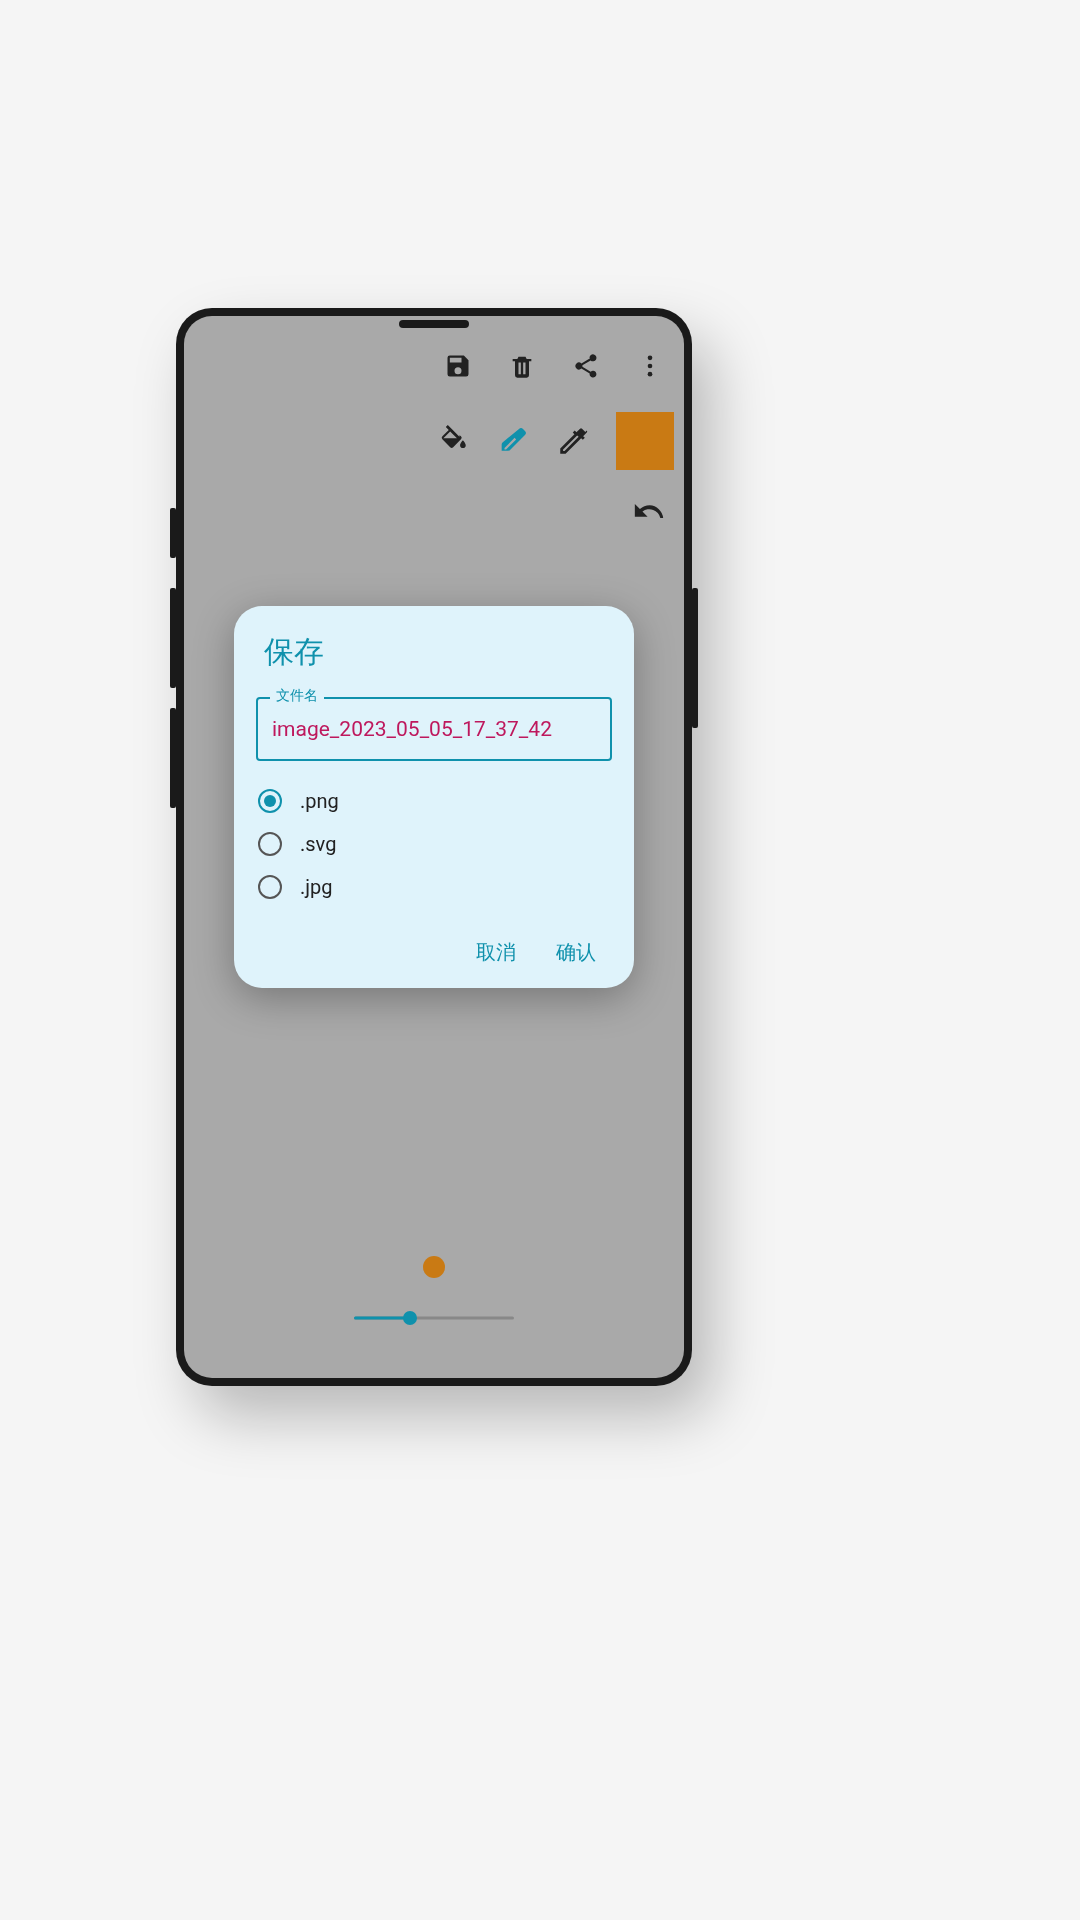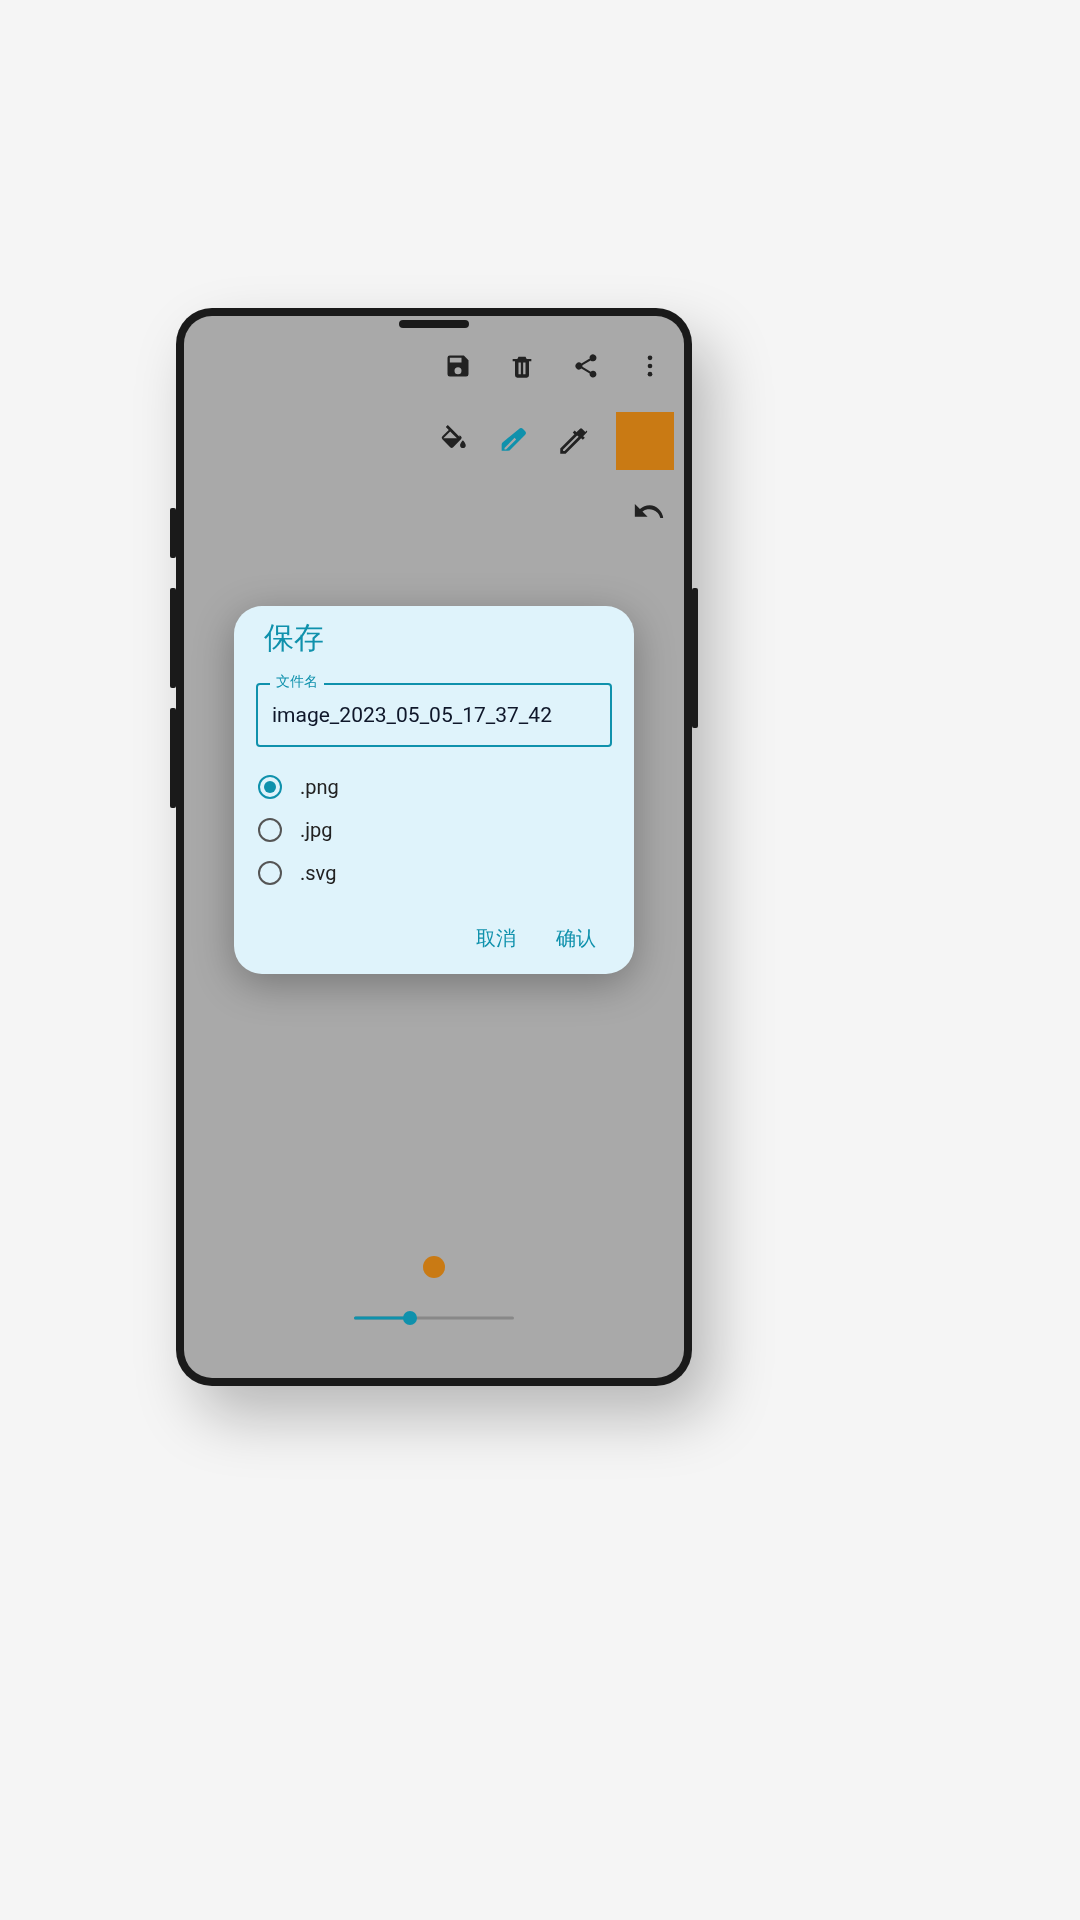--- a/index.html
+++ b/index.html
@@ -104,21 +104,21 @@
 
   
   .dialog {
     position: absolute;
     left: 50%;
     top: 290px;
     transform: translateX(-50%);
     width: 400px;
     background: #dff3fb;
     border-radius: 28px;
-    padding: 12px 22px 22px 22px;
+    padding: 26px 22px 22px 22px;
     box-shadow: 0 10px 40px rgba(0,0,0,0.3);
   }
   .dialog-title {
     color: #0f91ac;
     font-size: 30px;
     font-weight: 400;
     margin-bottom: 24px;
     padding-left: 8px;
   }
   .text-field-wrap {
@@ -134,21 +134,21 @@
     font-size: 14px;
     color: #0f91ac;
   }
   .text-field {
     width: 100%;
     border: 2px solid #0f91ac;
     border-radius: 4px;
     background: transparent;
     padding: 18px 14px;
     font-size: 21px;
-    color: #0f172a;
+    color: #be185d;
     outline: none;
     font-family: inherit;
   }
   .radio-list {
     display: flex;
     flex-direction: column;
     gap: 3px;
     margin-top: 8px;
     margin-bottom: 22px;
   }
@@ -325,25 +325,25 @@
 
       <div class="radio-list">
         <div class="radio-item">
           <span class="radio-circle selected">
               <span class="radio-dot"></span>
             </span>
           <span class="radio-label">.png</span>
         </div>
         <div class="radio-item">
           <span class="radio-circle"></span>
-          <span class="radio-label">.jpg</span>
+          <span class="radio-label">.svg</span>
         </div>
         <div class="radio-item">
           <span class="radio-circle"></span>
-          <span class="radio-label">.svg</span>
+          <span class="radio-label">.jpg</span>
         </div>
       </div>
 
       <div class="dialog-actions">
         <button class="dialog-btn">取消</button>
         <button class="dialog-btn">确认</button>
       </div>
     </div>
 
     <div class="brush-dot"></div>

